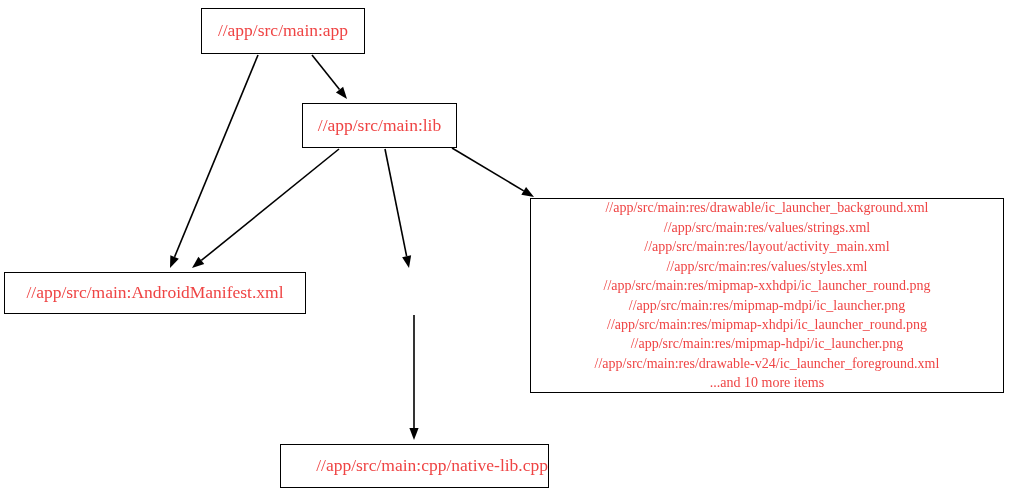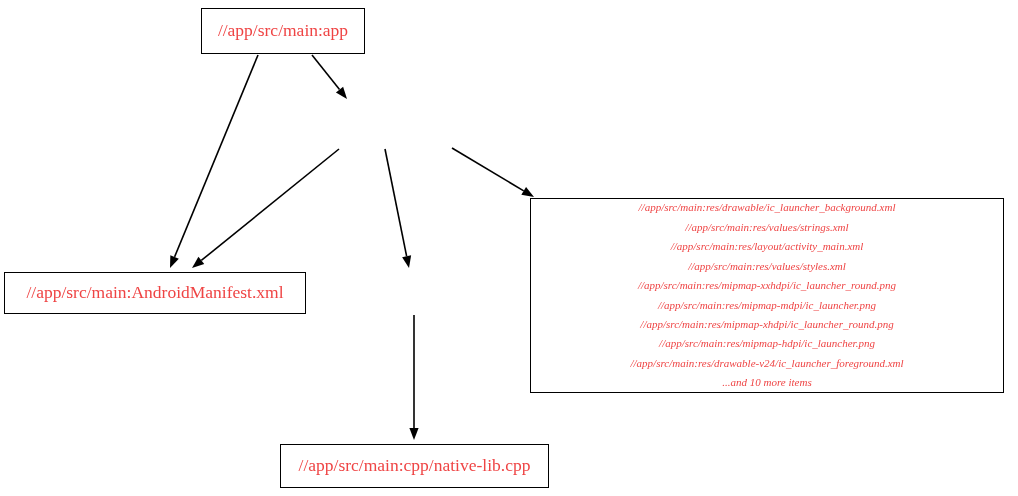--- a/index.html
+++ b/index.html
@@ -39,23 +39,22 @@
   .node-label {
     display: block;
     white-space: pre;
     text-align: center;
   }
   .single-line .node-label {
     font-size: 17.5px;
     letter-spacing: 0px;
   }
   .multi-line .node-label {
-    font-size: 11px;
+    font-size: 14px;
     line-height: 19.4px;
-    font-style: italic;
   }
 </style>
 </head>
 <body>
 
 <div id="canvas">
 
   <svg id="edge-layer" viewBox="0 0 1018 496" width="1018" height="496" xmlns="http://www.w3.org/2000/svg">
       <g>
         <line x1="258" y1="55" x2="174.58208880485753" y2="256.90926232460623" stroke="#000000" stroke-width="1.6"></line>
@@ -80,36 +79,39 @@
       <g>
         <line x1="414" y1="315" x2="414" y2="428" stroke="#000000" stroke-width="1.6"></line>
         <polygon points="414,440 409.4,428 418.6,428" fill="#000000"></polygon>
       </g>
     </svg>
 
   <div class="node single-line" style="left: 201px; top: 8px; width: 164px; height: 46px;">
     <span class="node-label">//app/src/main:app</span>
   </div>
 
+  <div class="node single-line" style="left: 302px; top: 103px; width: 155px; height: 45px;">
+    <span class="node-label">//app/src/main:lib</span>
+  </div>
 
   <div class="node single-line" style="left: 4px; top: 272px; width: 302px; height: 42px; font-family: Liberation Serif, serif;">
     <span class="node-label">//app/src/main:AndroidManifest.xml</span>
   </div>
 
 
   <div class="node multi-line" style="left: 530px; top: 198px; width: 474px; height: 195px;">
     <span class="node-label">//app/src/main:res/drawable/ic_launcher_background.xml
 //app/src/main:res/values/strings.xml
 //app/src/main:res/layout/activity_main.xml
 //app/src/main:res/values/styles.xml
 //app/src/main:res/mipmap-xxhdpi/ic_launcher_round.png
 //app/src/main:res/mipmap-mdpi/ic_launcher.png
 //app/src/main:res/mipmap-xhdpi/ic_launcher_round.png
 //app/src/main:res/mipmap-hdpi/ic_launcher.png
 //app/src/main:res/drawable-v24/ic_launcher_foreground.xml
 ...and 10 more items</span>
   </div>
 
-  <div class="node single-line" style="left: 280px; top: 444px; width: 269px; height: 44px;">
+  <div class="node single-line" style="left: 280px; top: 444px; width: 269px; height: 44px; justify-content: flex-end;">
     <span class="node-label">//app/src/main:cpp/native-lib.cpp</span>
   </div>
 
 </div>
 
 </body></html>

